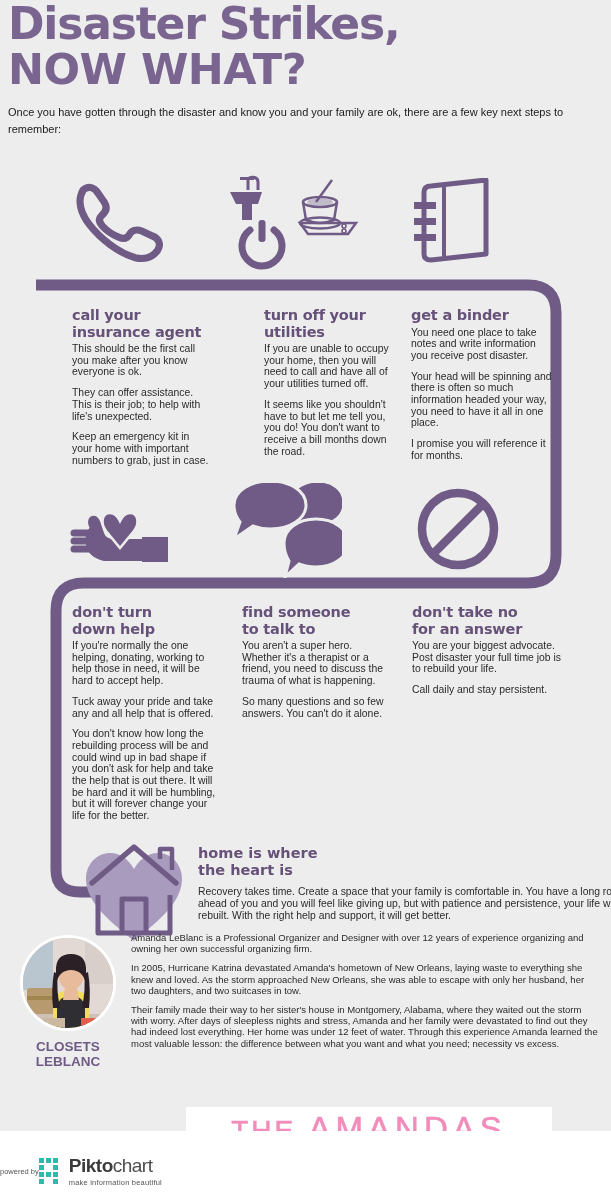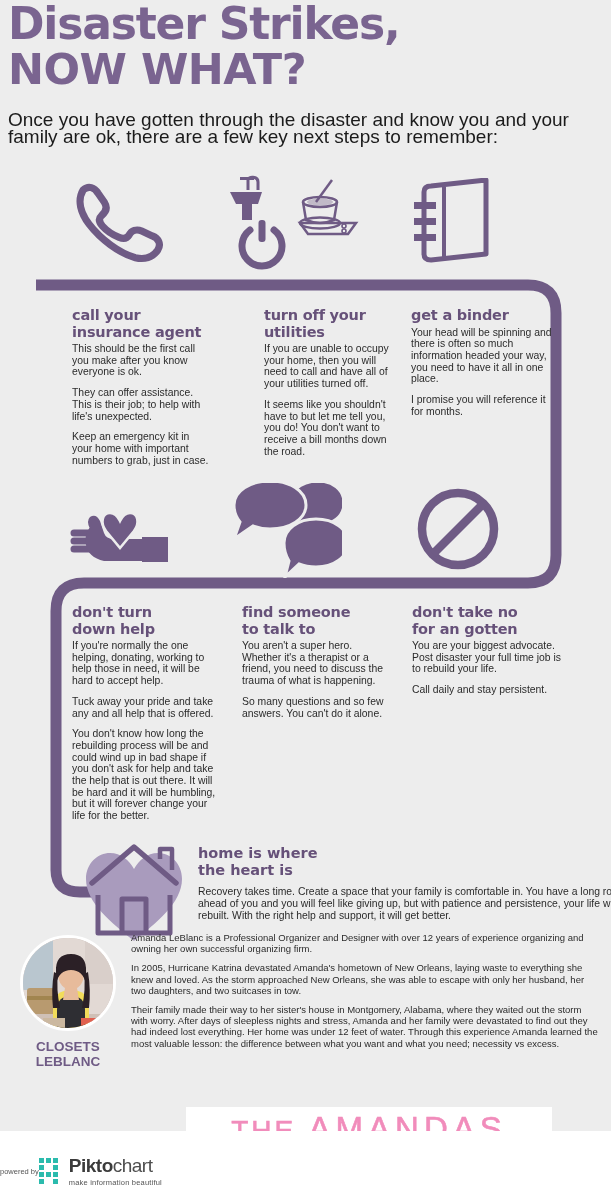--- a/index.html
+++ b/index.html
@@ -23,22 +23,22 @@
     font-size: 44px; font-weight: bold; color: #7a6490;
     letter-spacing: -1.2px; line-height: 44px;
     font-family: "DejaVu Sans", sans-serif;
   }
   .title-line2 {
     font-size: 43px; font-weight: bold; color: #7a6490;
     letter-spacing: -0.5px; line-height: 46px;
     font-family: "DejaVu Sans", sans-serif;
   }
   .subtitle {
-    margin-top: 19px;
-    font-size: 19px; color: #1b1b1b; line-height: 17px;
+    margin-top: 12px;
+    font-size: 11px; color: #1b1b1b; line-height: 17px;
     width: 600px;
     font-family: "Liberation Sans", sans-serif;
   }
 
   
   .snake { position: absolute; left: 0; top: 170px; width: 611px; height: 730px; pointer-events: none; }
 
   
   .iconrow { position: absolute; left: 0; width: 611px; height: 105px; }
   .iconcell { position: absolute; width: 160px; height: 105px; }
@@ -204,20 +204,21 @@
         <span>utilities</span>
       </div>
       <p class="col-p">If you are unable to occupy your home, then you will need to call and have all of your utilities turned off.</p>
       <p class="col-p">It seems like you shouldn't have to but let me tell you, you do! You don't want to receive a bill months down the road.</p>
     </div>
 
     <div class="col" style="left:411px;top:0;width:142px">
       <div class="col-head">
         <span>get a binder</span>
       </div>
+      <p class="col-p">You need one place to take notes and write information you receive post disaster.</p>
       <p class="col-p">Your head will be spinning and there is often so much information headed your way, you need to have it all in one place.</p>
       <p class="col-p">I promise you will reference it for months.</p>
     </div>
   </div>
 
   <div class="iconrow" style="top:485px">
 
     <div class="iconcell" style="left:70px;top:6px">
       <svg viewBox="0 0 120 80" width="120" height="80">
         <path d="M4 42 L24 42 M4 50 L24 50 M4 58 L26 58" stroke="#6f5b85" stroke-width="7" stroke-linecap="round"></path>
@@ -265,21 +266,21 @@
         <span>find someone</span><br>
         <span>to talk to</span>
       </div>
       <p class="col-p">You aren't a super hero. Whether it's a therapist or a friend, you need to discuss the trauma of what is happening.</p>
       <p class="col-p">So many questions and so few answers. You can't do it alone.</p>
     </div>
 
     <div class="col" style="left:412px;top:0;width:150px">
       <div class="col-head">
         <span>don't take no</span><br>
-        <span>for an gotten</span>
+        <span>for an answer</span>
       </div>
       <p class="col-p">You are your biggest advocate. Post disaster your full time job is to rebuild your life.</p>
       <p class="col-p">Call daily and stay persistent.</p>
     </div>
   </div>
 
   <div class="home-sec">
     <div style="position:absolute;left:74px;top:-8px">
       <svg viewBox="0 0 120 110" width="120" height="110">
         <path d="M60 104 C38 86 12 66 12 42 C12 26 24 16 36 16 C47 16 55 23 60 32

